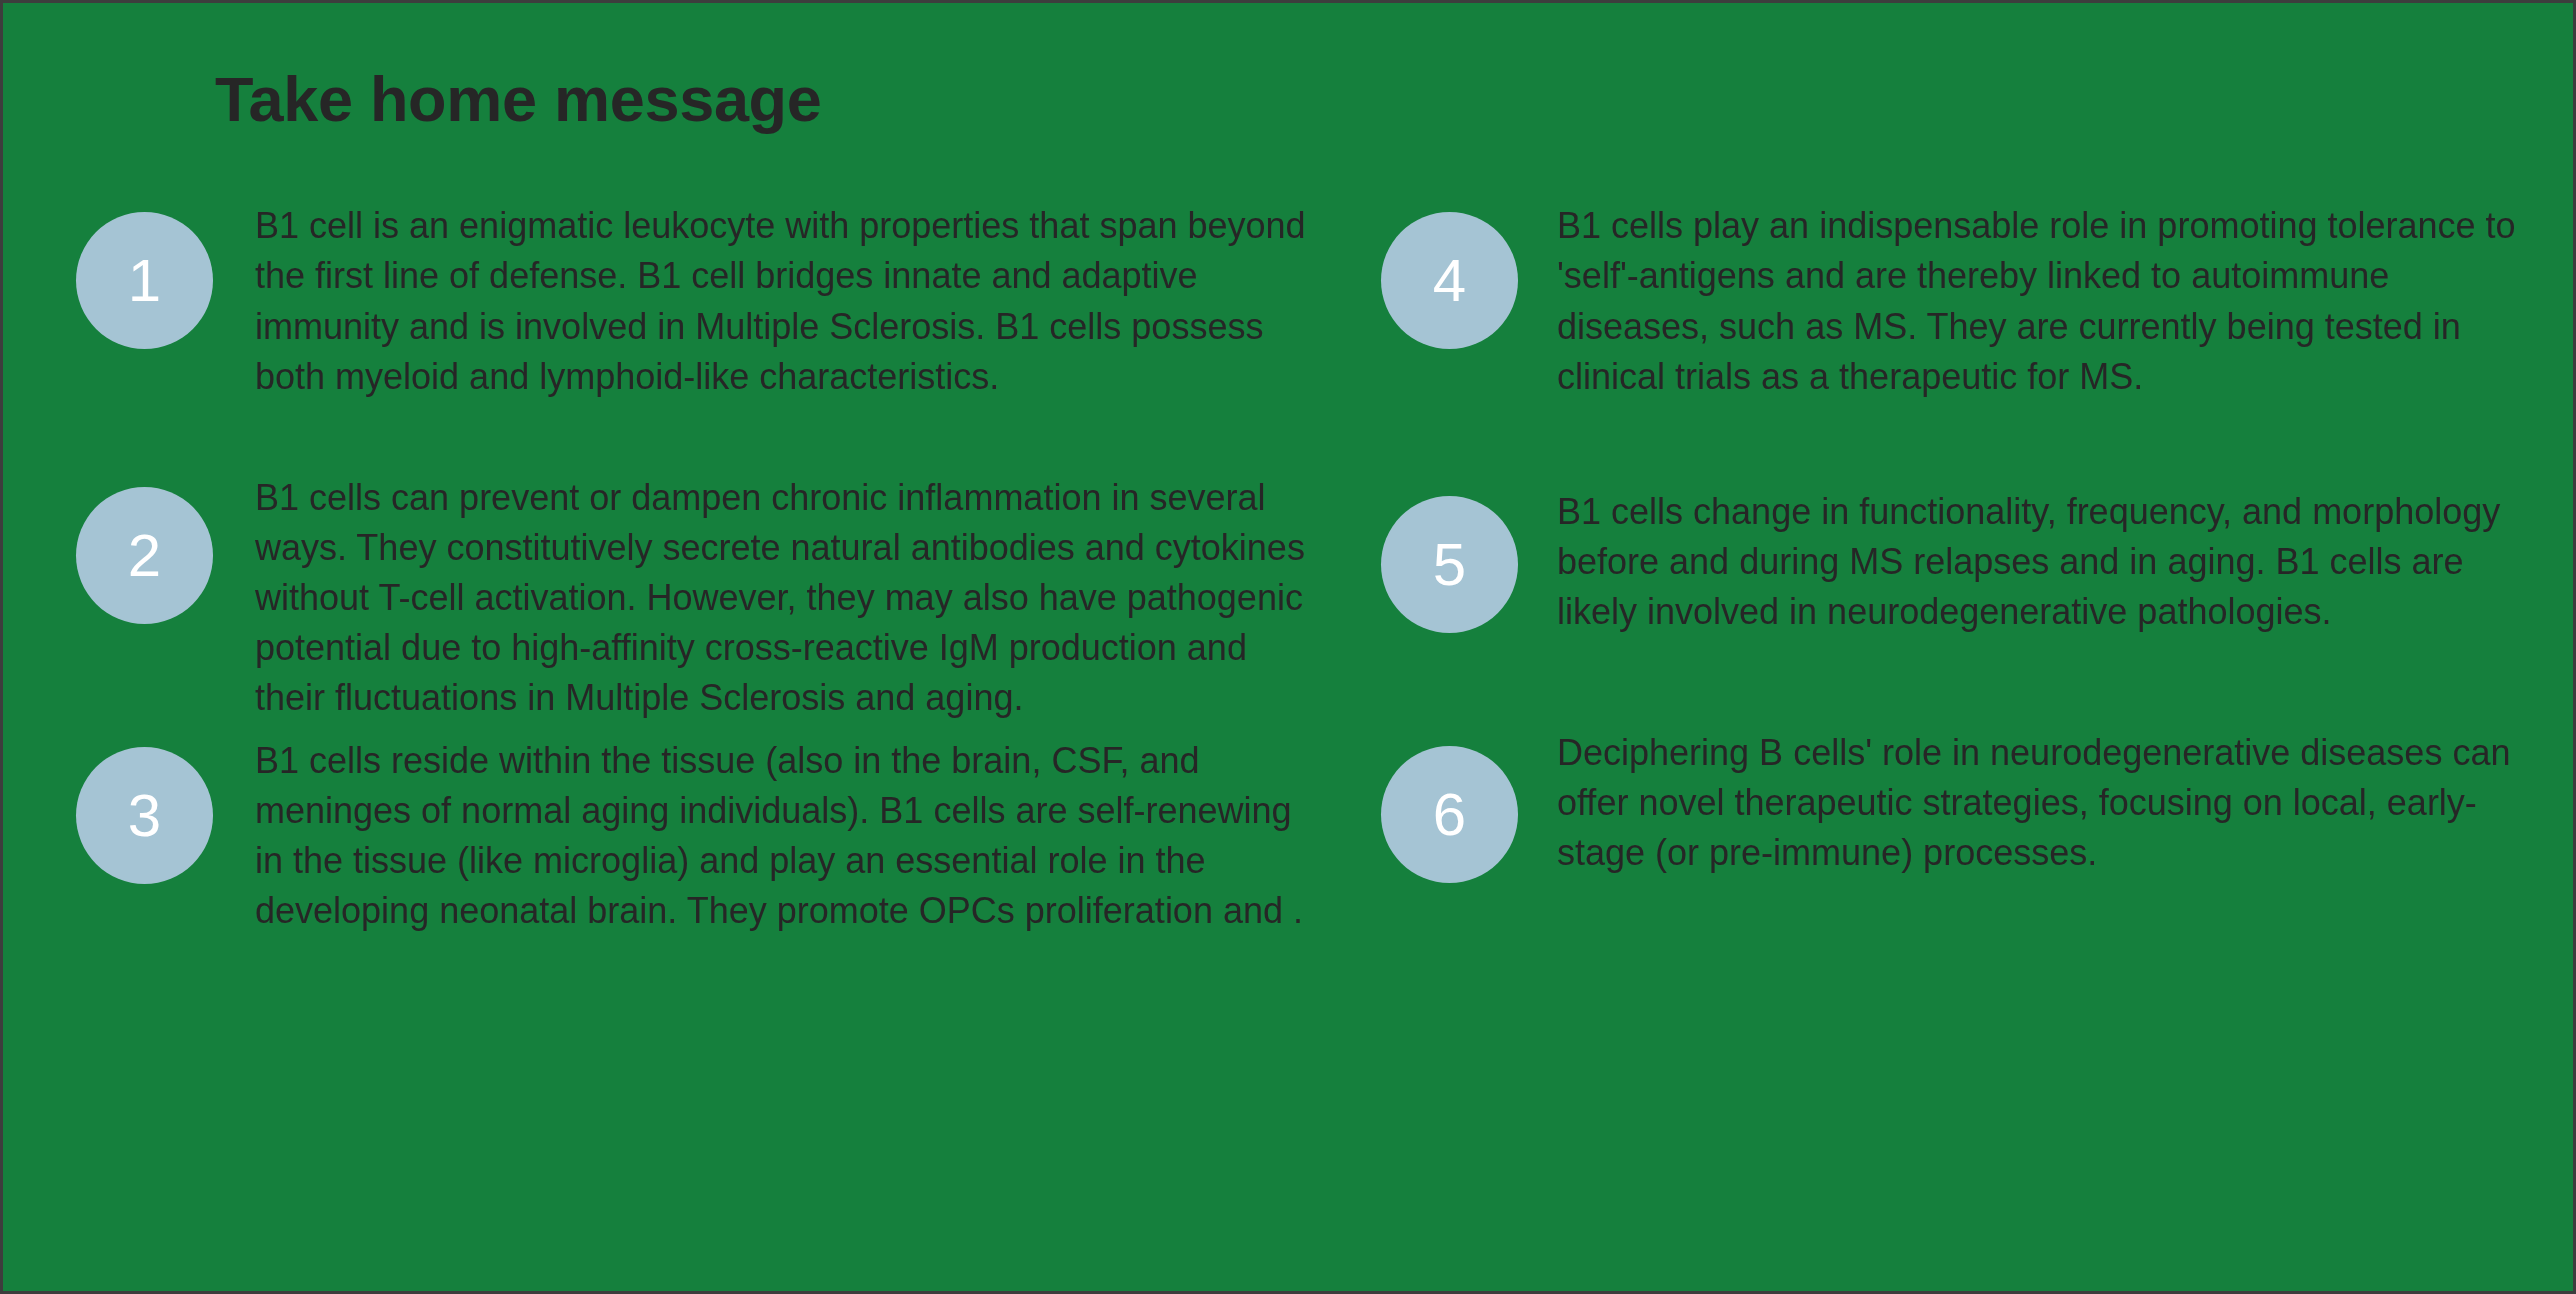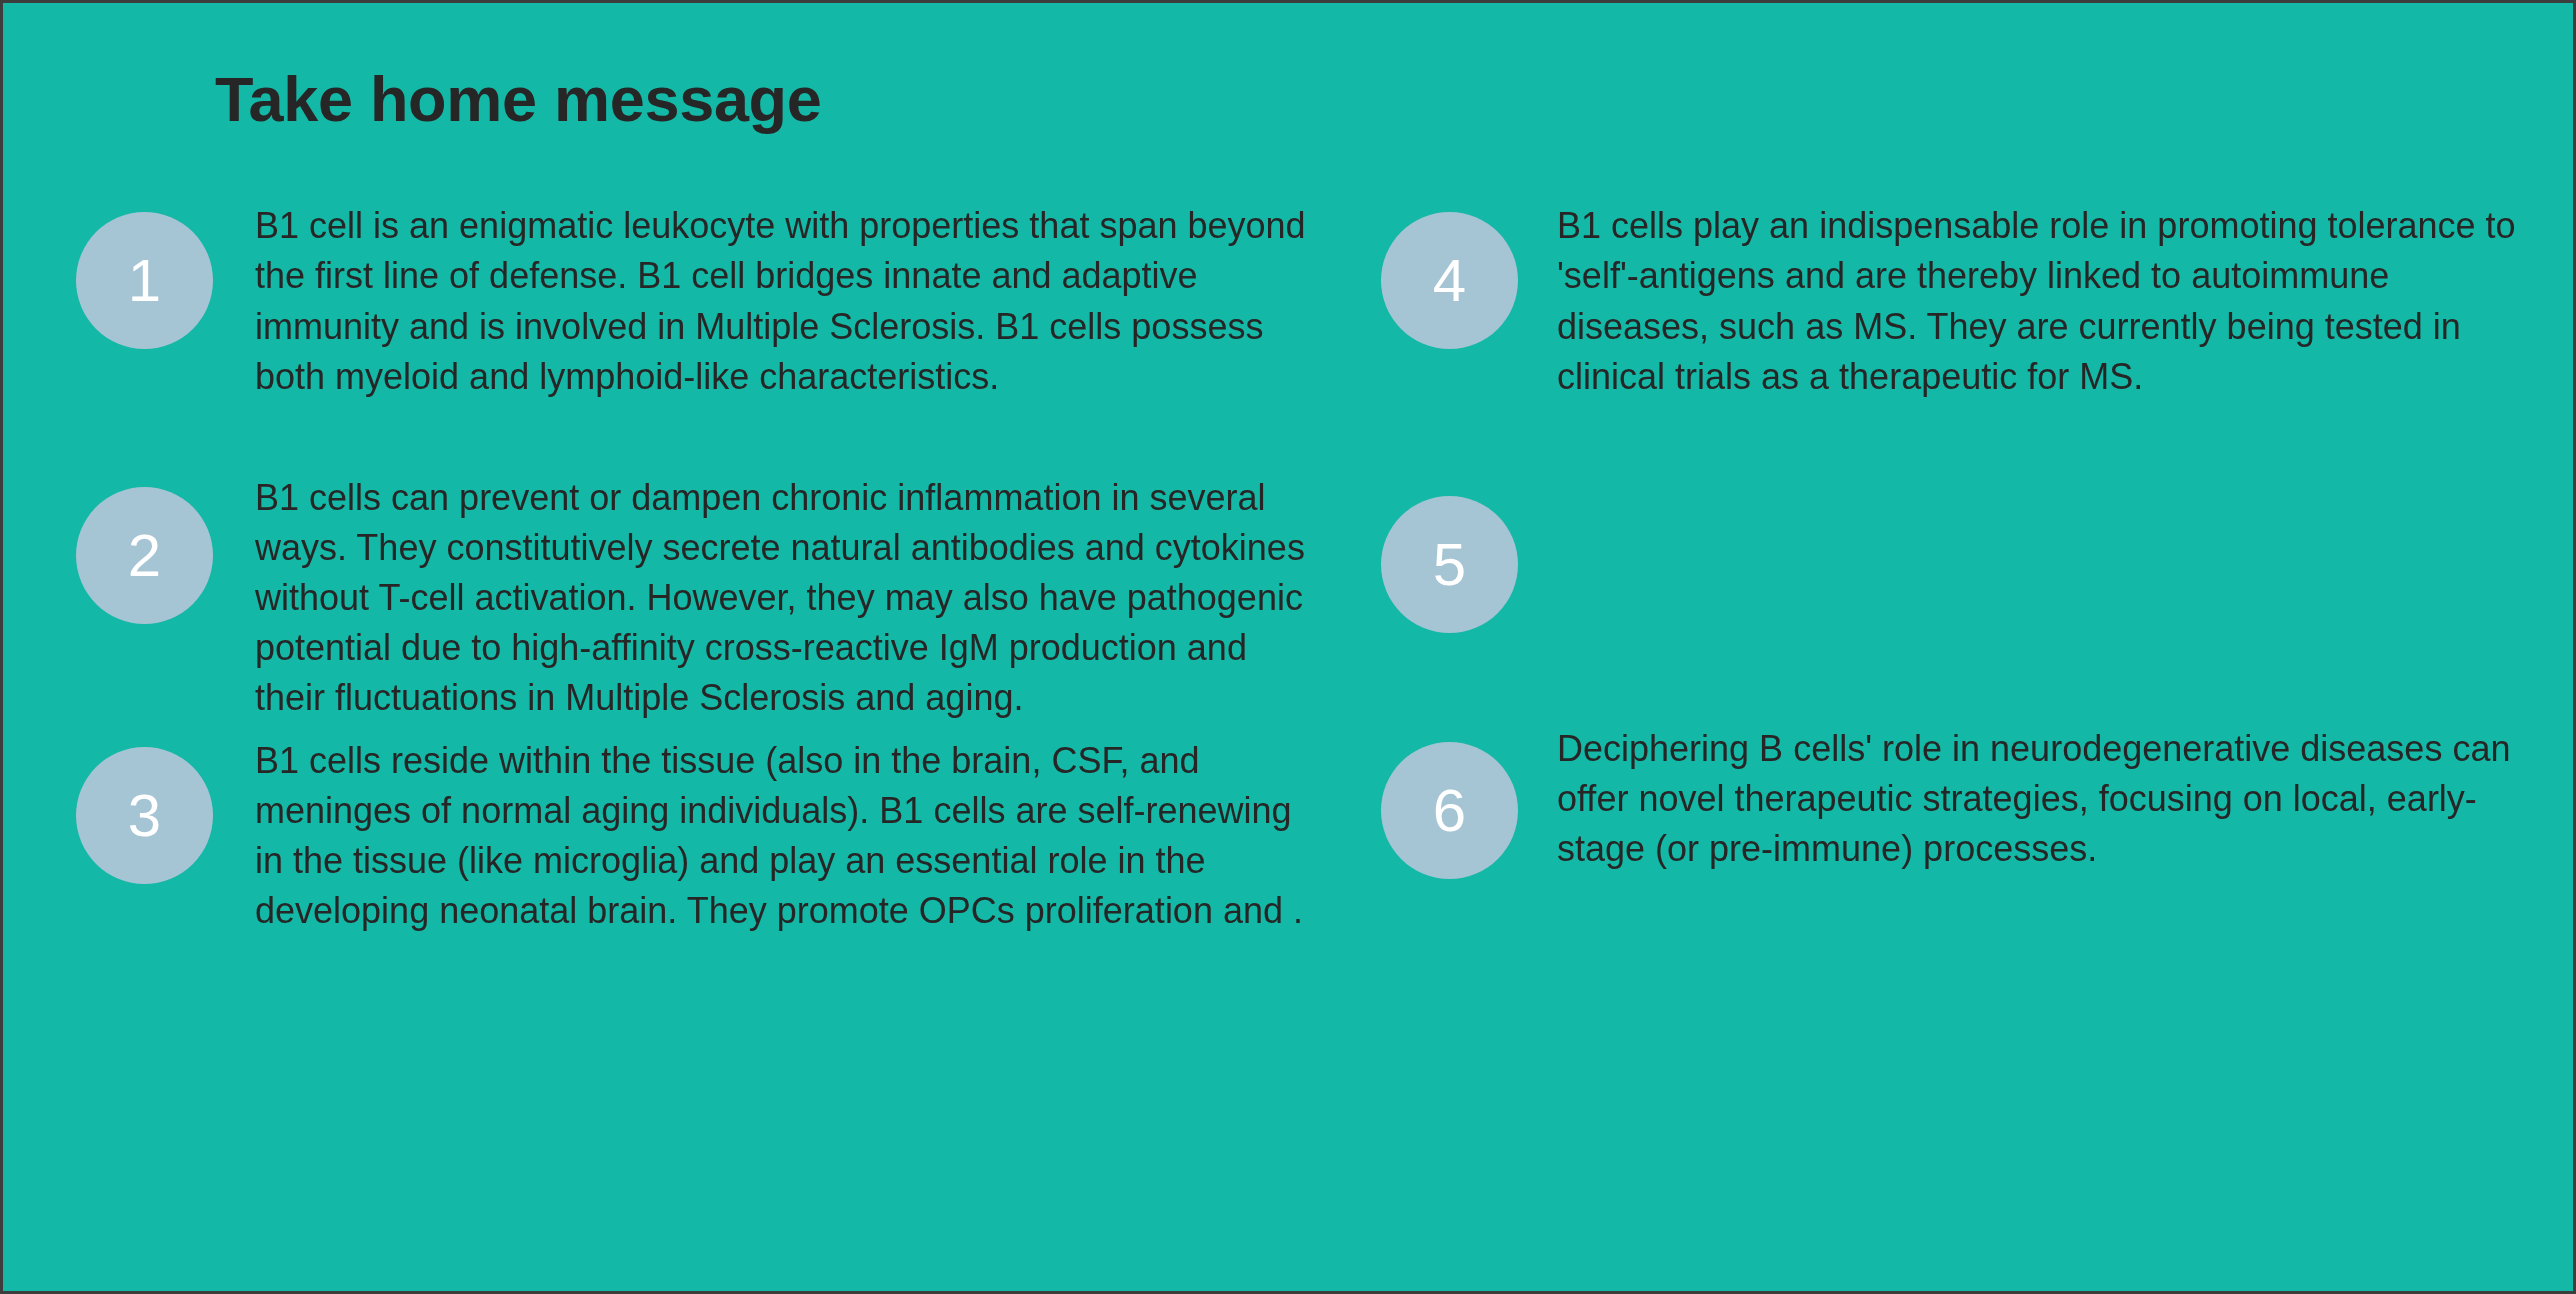--- a/index.html
+++ b/index.html
@@ -10,21 +10,21 @@
   body {
     font-family: "Liberation Sans", sans-serif;
     -webkit-font-smoothing: antialiased;
   }
 
   .slide {
     position: relative;
     width: 2576px;
     height: 1294px;
     box-sizing: border-box;
-    background: #14b8a6;
+    background: #15803d;
     border: 3px solid #3d3d3d;
     overflow: hidden;
   }
 
   .slide-inner {
     position: absolute;
     left: 0;
     top: 0;
     right: 0;
     bottom: 0;
@@ -148,20 +148,21 @@
 
       <div class="column column-right">
 
         <div class="point point-4">
           <div class="badge">4</div>
           <div class="point-text">B1 cells play an indispensable <b>role in promoting tolerance to 'self'-antigens</b> and are thereby linked to autoimmune diseases, such as MS. They are currently being tested in clinical trials as a therapeutic for MS.</div>
         </div>
 
         <div class="point point-5">
           <div class="badge">5</div>
+          <div class="point-text">B1 cells <b>change in functionality, frequency, and morphology before and during MS relapses and in aging</b>. B1 cells are likely involved in neurodegenerative pathologies.</div>
         </div>
 
         <div class="point point-6">
           <div class="badge">6</div>
           <div class="point-text">Deciphering B cells' role in neurodegenerative diseases can offer <b>novel therapeutic strategies</b>, focusing on local, early-stage (or pre-immune) processes.</div>
         </div>
 
       </div>
 
     </div>

